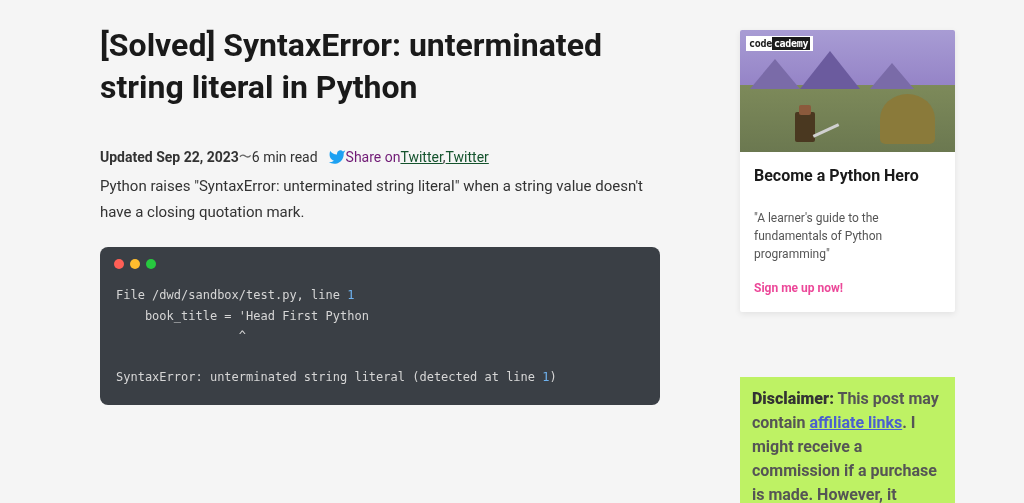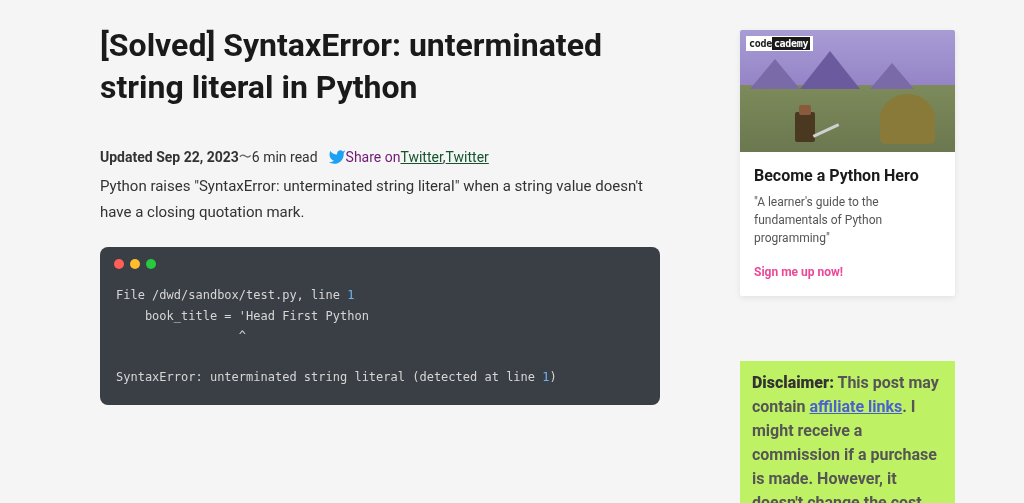--- a/index.html
+++ b/index.html
@@ -143,21 +143,21 @@
     .bush {
       position: absolute;
       right: 20px;
       bottom: 8px;
       width: 55px;
       height: 50px;
       background: #8a7a3a;
       border-radius: 50% 50% 10% 10%;
     }
     .ad-body { padding: 14px 14px 16px 14px; }
-    .ad-title { font-size: 16px; font-weight: 700; margin-bottom: 8px; color: #1a1a1a; }
+    .ad-title { font-size: 16px; font-weight: 700; margin-bottom: 24px; color: #1a1a1a; }
     .ad-desc { font-size: 12px; line-height: 1.5; color: #555; margin-bottom: 14px; }
     .ad-cta { font-size: 12px; font-weight: 700; color: #ec4899; text-decoration: none; }
     .disclaimer {
       background: #bef264;
       padding: 10px 12px;
       font-size: 16px;
       line-height: 1.5;
       color: #555;
       font-weight: bold;
     }

